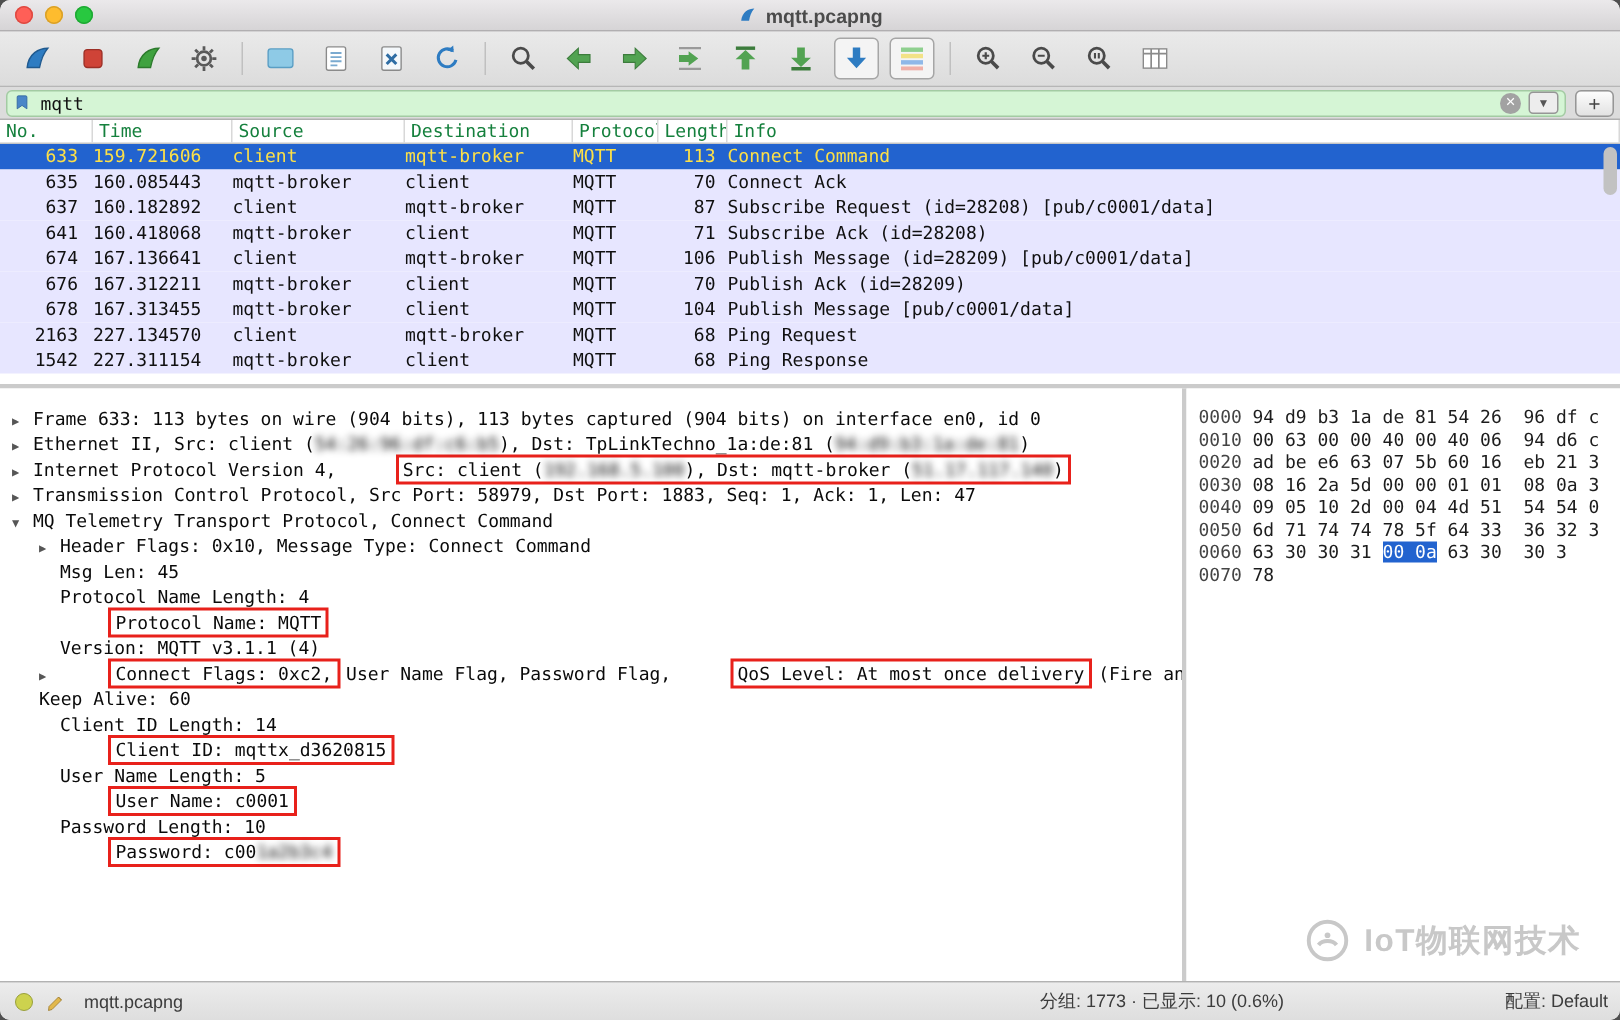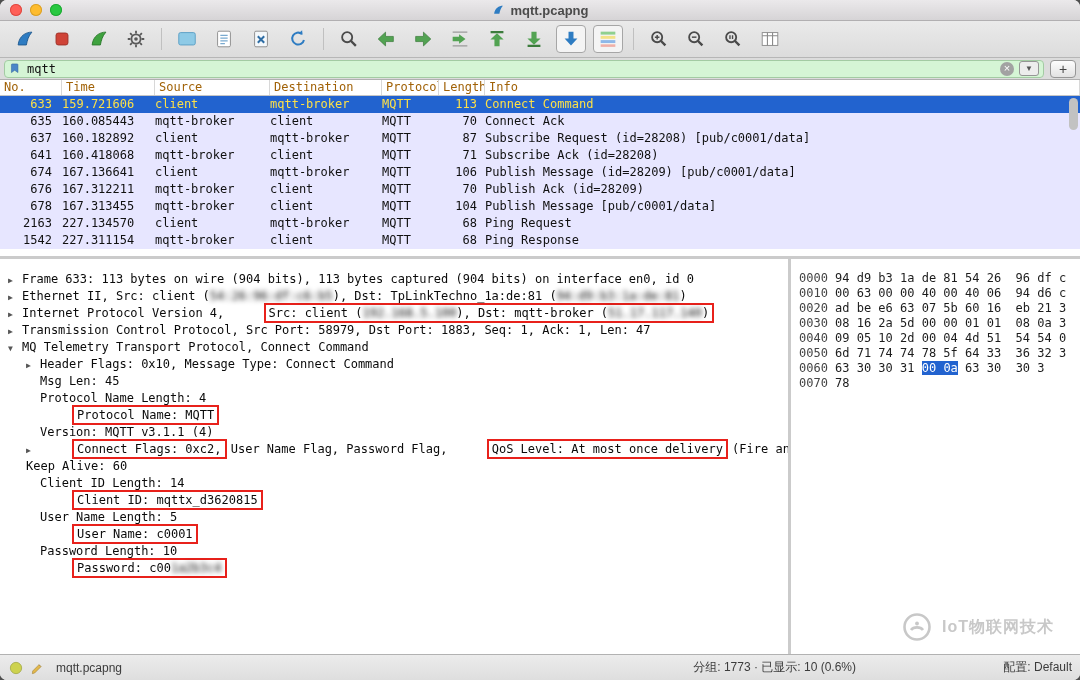--- a/index.html
+++ b/index.html
@@ -29,21 +29,21 @@
   .filter-field { flex:1; height:18px; background:#d5f5d5; border:1px solid #a3cba3; border-radius:4px; display:flex; align-items:center; padding:0 4px; gap:5px; }
   .filter-field svg { width:13px; height:13px; flex:0 0 auto; }
   .ftext { flex:1; font-family:"DejaVu Sans Mono",monospace; font-size:12px; color:#111; line-height:16px; }
   .fclear { width:14px; height:14px; border-radius:50%; background:#a2a2a2; color:#fff; font-size:11px; line-height:13px; text-align:center; flex:0 0 auto; }
   .fdrop { width:20px; height:15px; border:1px solid #969696; border-radius:3px; background:#ededed; color:#555; font-size:8px; line-height:13px; text-align:center; flex:0 0 auto; }
   .fplus { width:26px; height:18px; border:1px solid #969696; border-radius:4px; background:linear-gradient(#fdfdfd,#e2e2e2); color:#444; font-size:14px; line-height:16px; text-align:center; flex:0 0 auto; }
 
   
   .plist { height:176px; flex:0 0 auto; position:relative; background:#fff; font-family:"DejaVu Sans Mono",monospace; font-size:12px; }
   .plist-header { height:16px; display:flex; border-bottom:1px solid #c6c6c6; background:#fff; line-height:15px; }
-  .hcell { border-right:1px solid #d8d8d8; padding-left:4px; color:#a16207; overflow:hidden; white-space:nowrap; }
+  .hcell { border-right:1px solid #d8d8d8; padding-left:4px; color:#15803d; overflow:hidden; white-space:nowrap; }
   .prow { display:flex; height:17px; line-height:17px; background:#e7e6ff; color:#101010; }
   .prow.sel { background:#2263cf; color:#fde047; }
   .cell { overflow:hidden; white-space:nowrap; }
   .c-no { width:62px; text-align:right; padding-right:10px; flex:0 0 auto; }
   .c-time { width:93px; flex:0 0 auto; }
   .c-src { width:115px; flex:0 0 auto; }
   .c-dst { width:112px; flex:0 0 auto; }
   .c-proto { width:57px; flex:0 0 auto; }
   .c-len { width:46px; text-align:right; padding-right:8px; flex:0 0 auto; }
   .c-info { flex:1; }
@@ -69,21 +69,21 @@
   .hl { background:#2263cf; color:#fff; }
 
   
   .statusbar { height:26px; flex:0 0 auto; background:linear-gradient(#ececec,#dedede); border-top:1px solid #b2b2b2; display:flex; align-items:center; padding:0 8px; gap:6px; position:relative; font-size:12px; color:#3c3c3c; }
   .sicon { width:16px; height:16px; flex:0 0 auto; }
   .sfile { margin-left:4px; }
   .scounts { position:absolute; right:224px; white-space:nowrap; }
   .sprofile { margin-left:auto; z-index:1; white-space:nowrap; }
 
   
-  .watermark { position:absolute; right:26px; bottom:36px; display:flex; align-items:center; gap:8px; color:#c8c8c8; font-size:16px; font-weight:bold; z-index:5; letter-spacing:1px; pointer-events:none; }
+  .watermark { position:absolute; right:26px; bottom:36px; display:flex; align-items:center; gap:8px; color:#c8c8c8; font-size:21px; font-weight:bold; z-index:5; letter-spacing:1px; pointer-events:none; }
   .watermark svg { width:34px; height:34px; }
 </style>
 </head>
 <body>
 
 <div class="win">
 
   <div class="titlebar">
     <div class="lights">
       <span class="light l-red"></span>

